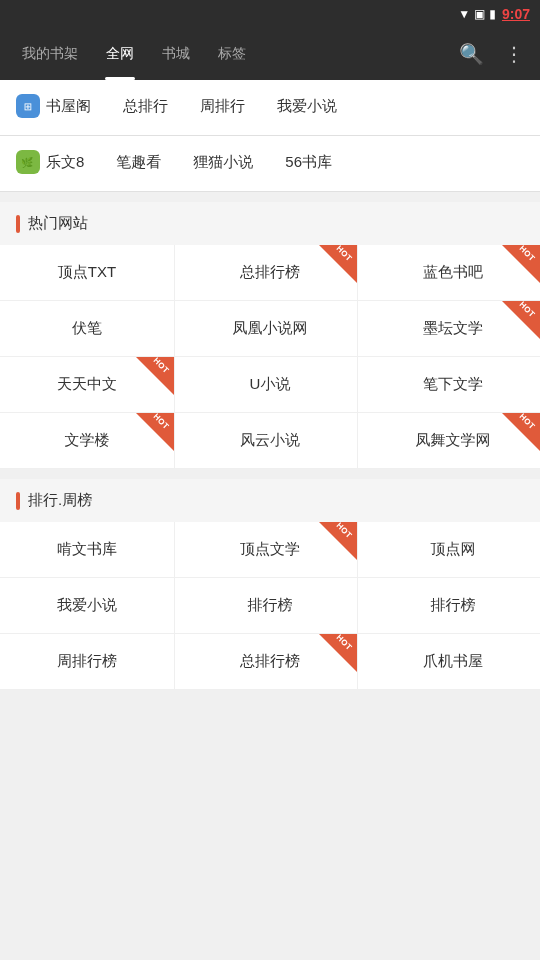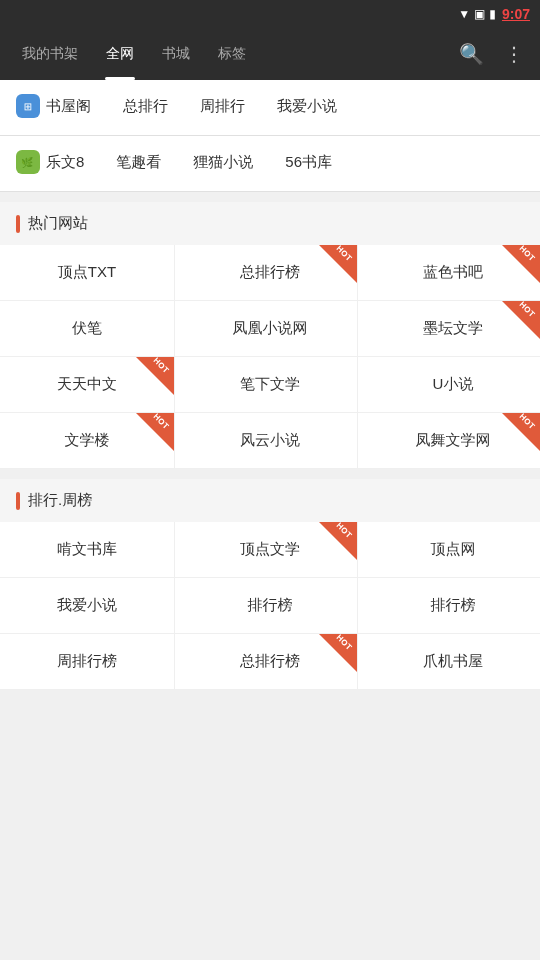--- a/index.html
+++ b/index.html
@@ -274,24 +274,24 @@
       <div class="hot-badge"></div>
     </div>
   </div>
 
   <div class="grid-row">
     <div class="grid-cell">
       <span>天天中文</span>
       <div class="hot-badge"></div>
     </div>
     <div class="grid-cell">
+      <span>U小说</span>
+    </div>
+    <div class="grid-cell">
       <span>笔下文学</span>
-    </div>
-    <div class="grid-cell">
-      <span>U小说</span>
     </div>
   </div>
 
   <div class="grid-row">
     <div class="grid-cell">
       <span>文学楼</span>
       <div class="hot-badge"></div>
     </div>
     <div class="grid-cell">
       <span>风云小说</span>

